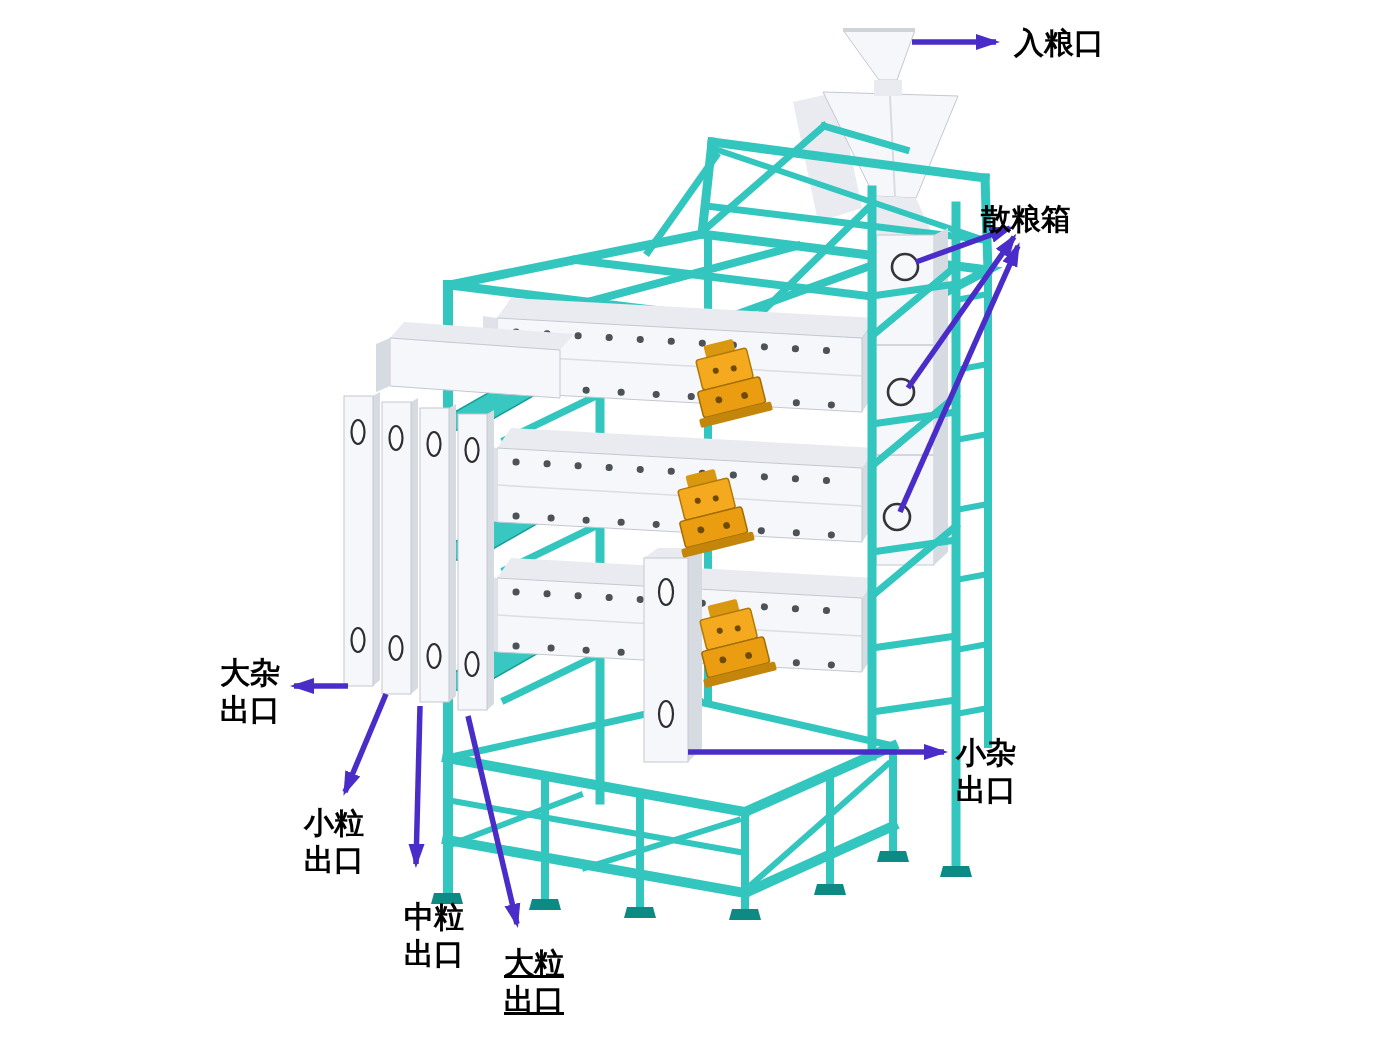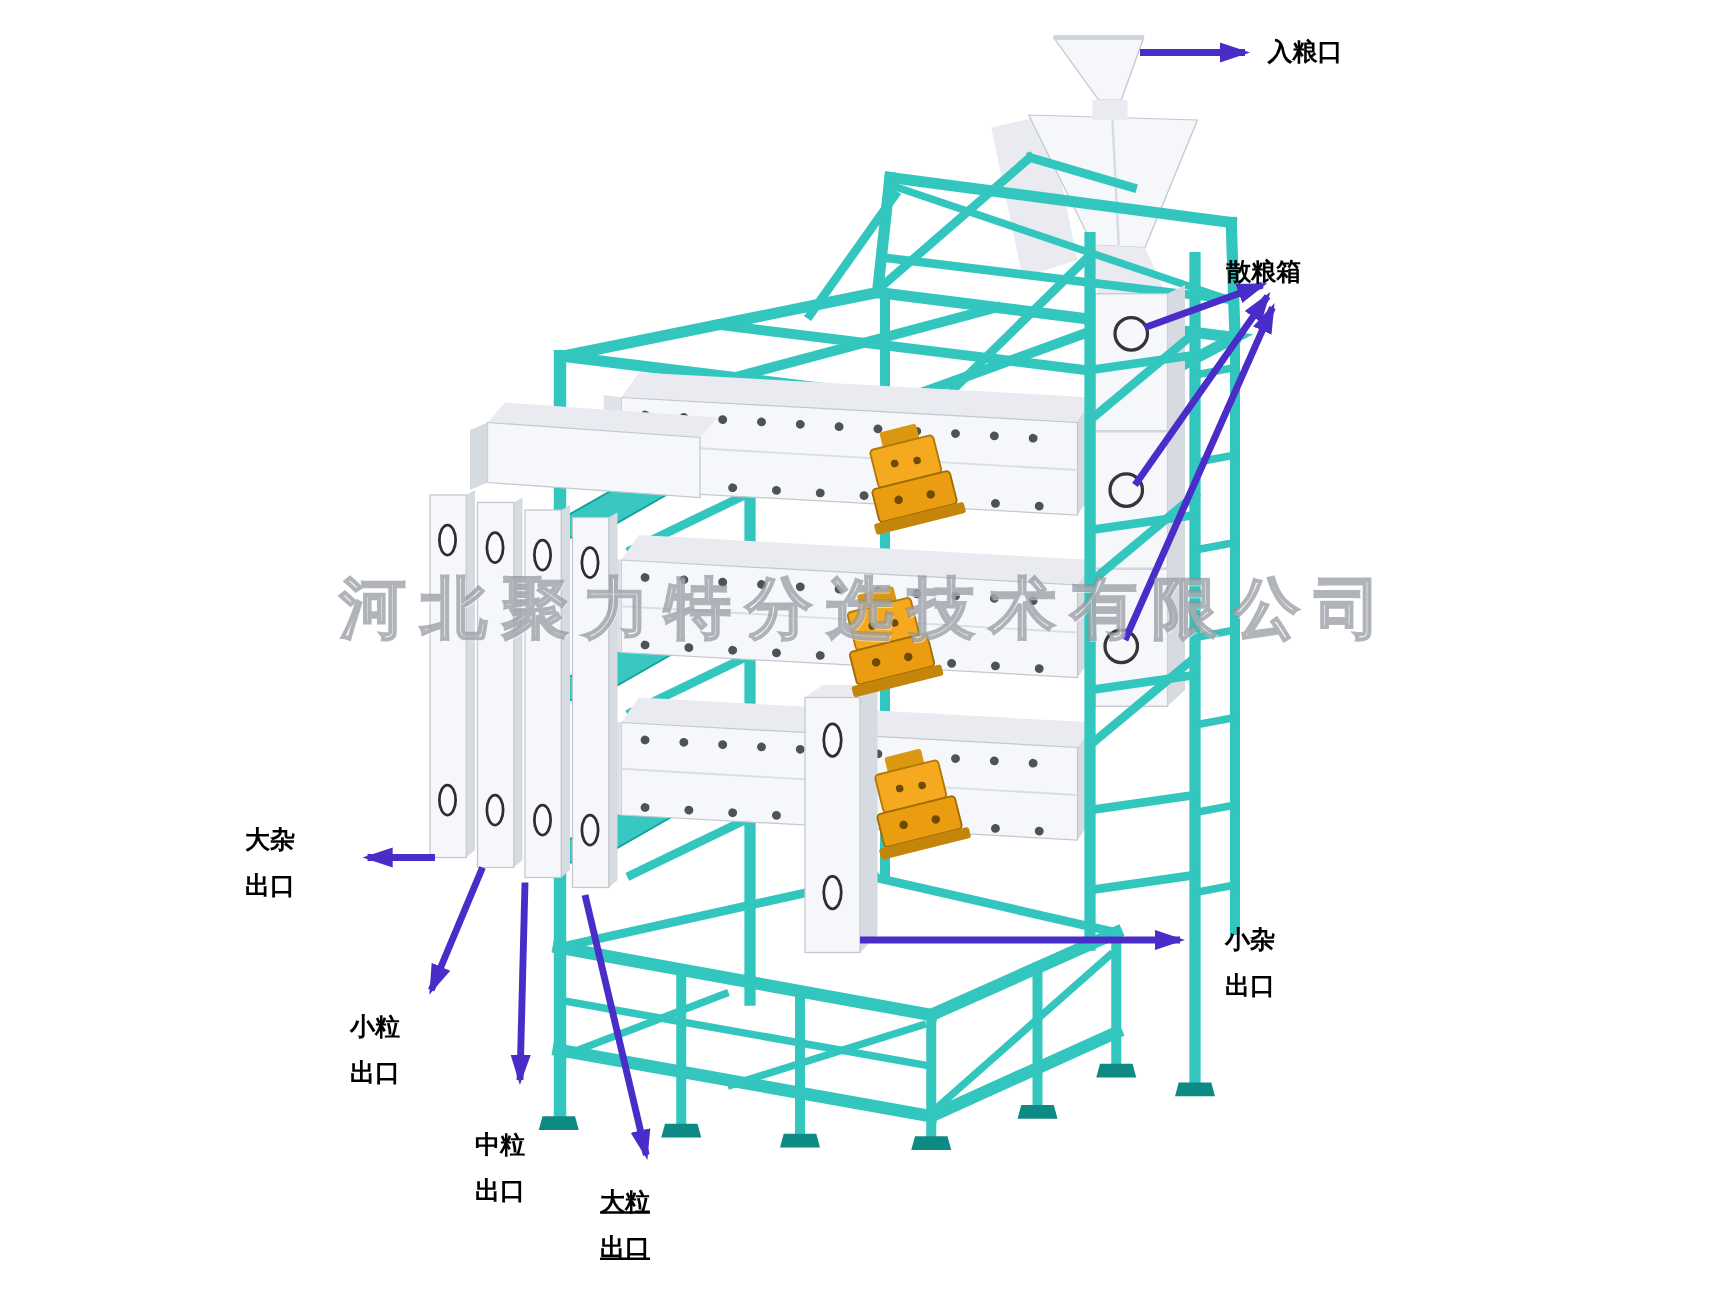--- a/index.html
+++ b/index.html
@@ -17,24 +17,24 @@
   .shade2{fill:#e9ebf0;}
   .shade3{fill:#dfe2e8;}
   .oval{fill:#fbfbfc;stroke:#2d2d33;stroke-width:2.2;}
   .ring{fill:#f7f8fa;stroke:#34343a;stroke-width:2.6;}
   .foot{fill:#0e8a84;}
   .chute{fill:#38c8c1;stroke:#13a09a;stroke-width:1.5;}
   .dotrow{stroke:#22282d;stroke-width:7;stroke-linecap:round;fill:none;opacity:.8;}
   .arrow{stroke:#4a2cc9;stroke-width:5.5;fill:none;}
   
   .lbl{
-    position:absolute;color:#000;font-weight:bold;font-size:20px;line-height:37px;
+    position:absolute;color:#000;font-weight:bold;font-size:30px;line-height:37px;
     white-space:nowrap;
   }
-  .lbl.two{width:84px;text-align:left;}
+  .lbl.two{width:84px;text-align:right;}
   .watermark{
     position:absolute;left:0;top:452px;width:100%;text-align:center;
     font-size:53px;font-weight:bold;letter-spacing:12px;
     color:rgba(238,240,243,0.40);
     -webkit-text-stroke:1.6px rgba(128,134,142,0.60);
     text-shadow:1px 1px 0 rgba(255,255,255,0.5);
     pointer-events:none;
   }
 </style>
 </head>
@@ -210,21 +210,20 @@
       <path class="arrow" marker-end="url(#ah)" d="M908,388 L1014,237"></path>
       <path class="arrow" marker-end="url(#ah)" d="M900,512 L1018,246"></path>
       <path class="arrow" marker-end="url(#ah)" d="M348,686 H294"></path>
       <path class="arrow" marker-end="url(#ah)" d="M386,694 L345,792"></path>
       <path class="arrow" marker-end="url(#ah)" d="M420,706 L416,864"></path>
       <path class="arrow" marker-end="url(#ah)" d="M468,716 L517,924"></path>
       <path class="arrow" marker-end="url(#ah)" d="M688,752 H944"></path>
     </g>
   </svg>
 
-  <div class="watermark">河北聚力特分选技术有限公司</div>
 
   <div class="lbl" style="left:1014px;top:24px;">
     <span>入粮口</span>
   </div>
 
   <div class="lbl" style="left:981px;top:200px;">
     <span>散粮箱</span>
   </div>
 
   <div class="lbl two" style="left:196px;top:654px;">
@@ -240,18 +239,18 @@
   <div class="lbl two" style="left:380px;top:898px;">
     <div>中粒</div>
     <div>出口</div>
   </div>
 
   <div class="lbl two" style="left:480px;top:944px;text-decoration:underline;">
     <div>大粒</div>
     <div>出口</div>
   </div>
 
-  <div class="lbl two" style="left:980px;top:734px;">
+  <div class="lbl two" style="left:932px;top:734px;">
     <div>小杂</div>
     <div>出口</div>
   </div>
 
 </div>
 
 </body></html>

